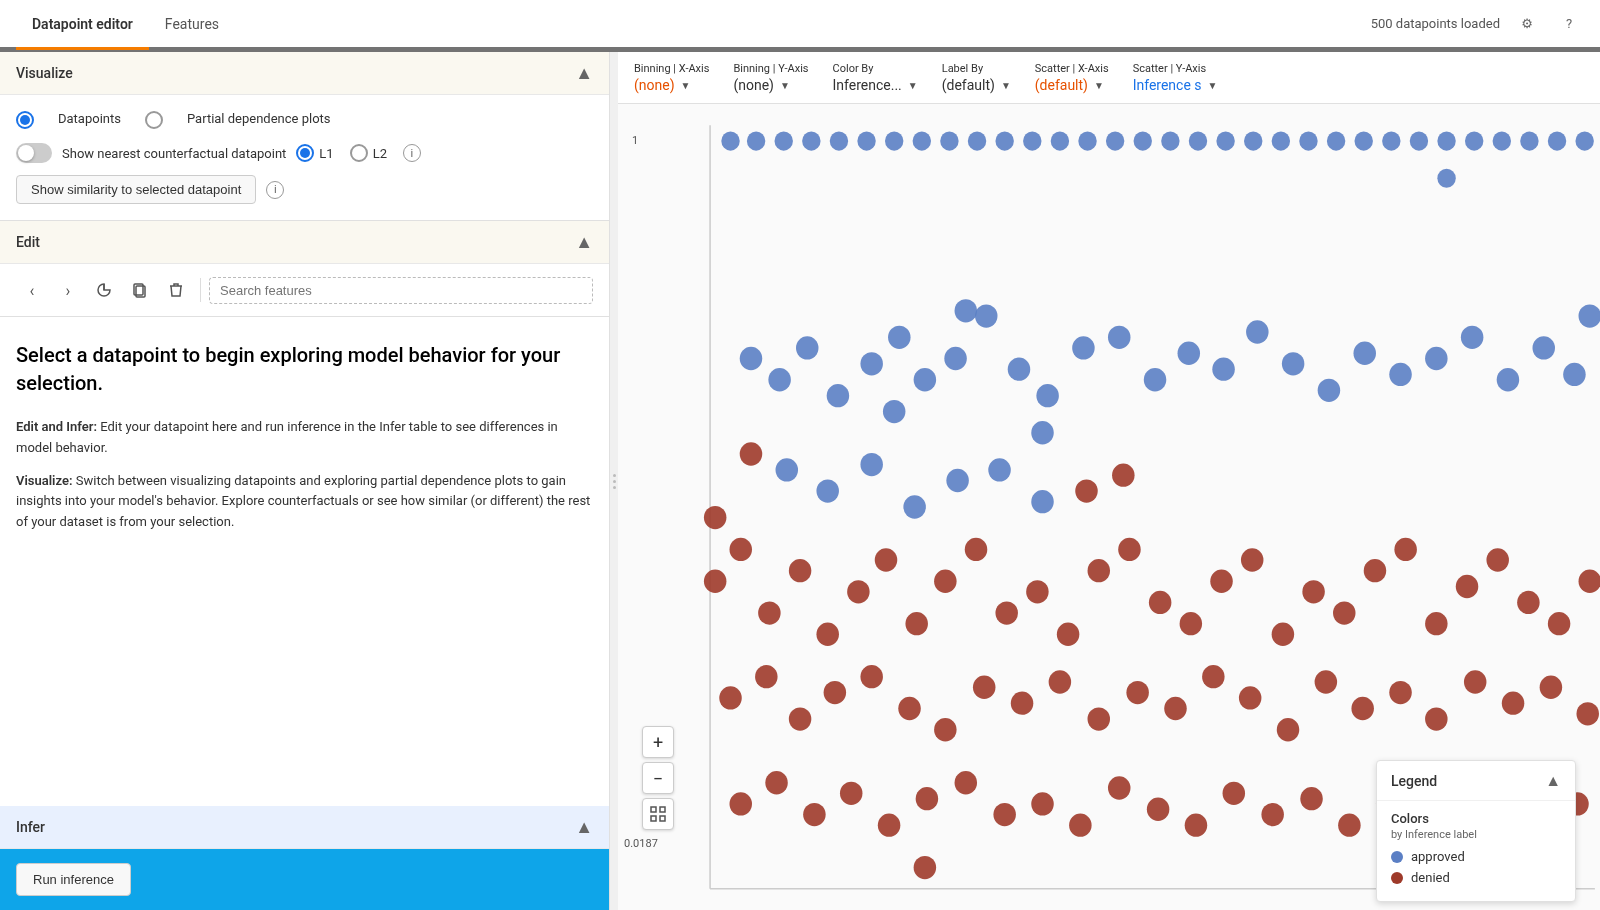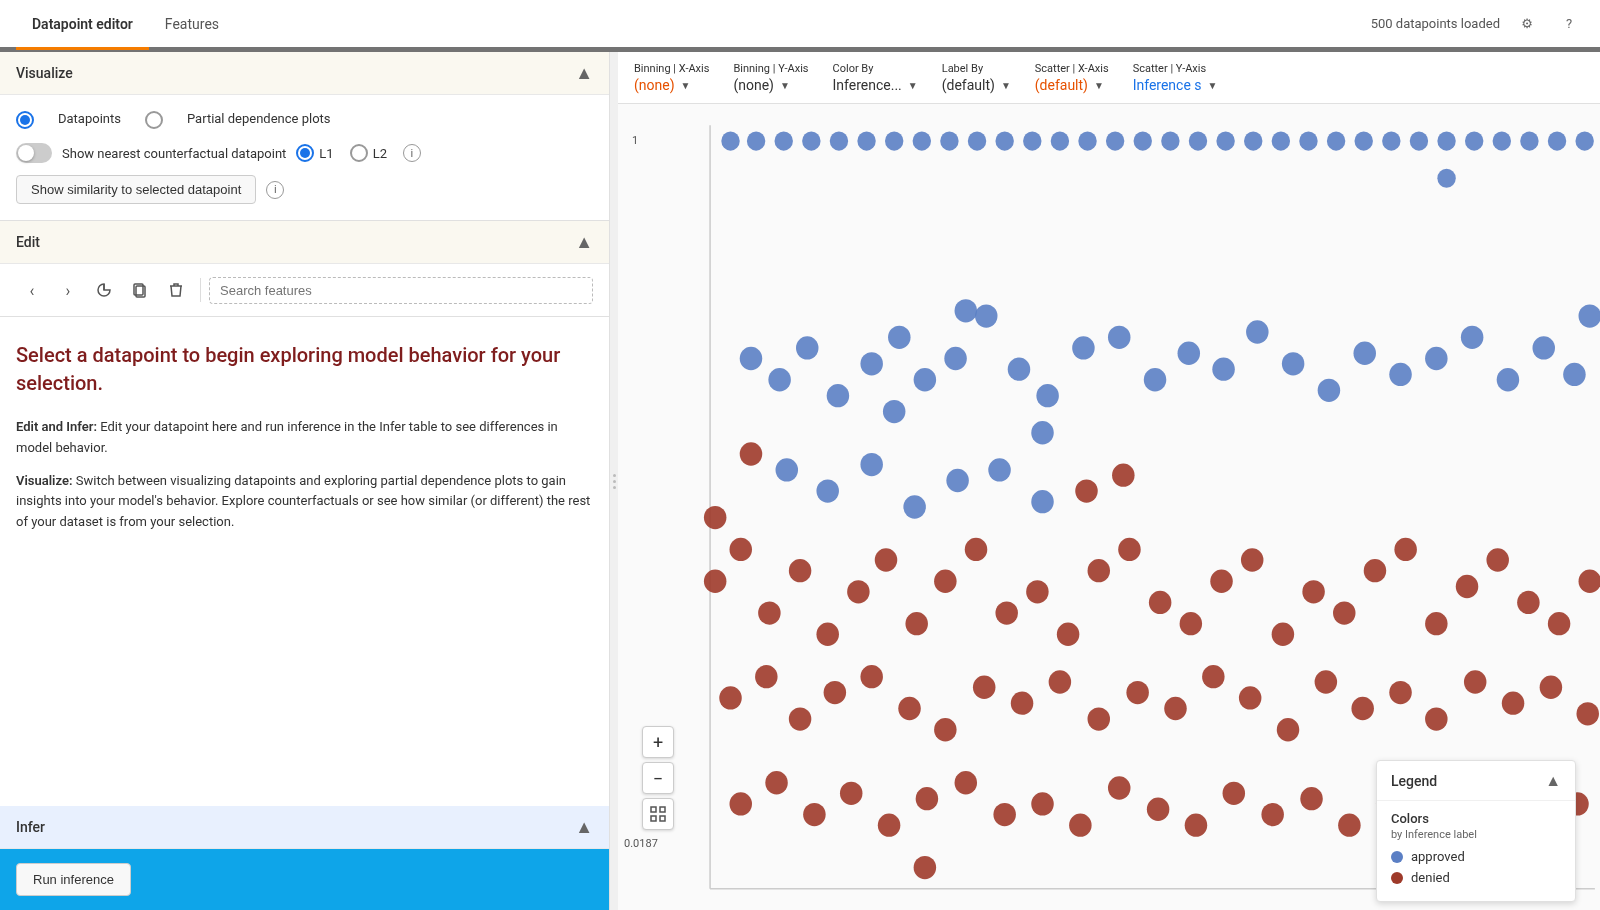--- a/index.html
+++ b/index.html
@@ -48,21 +48,21 @@
     
     .edit-section { border-bottom: 1px solid #e0e0e0; }
     .edit-content { padding: 10px 16px; }
     .edit-toolbar { display: flex; align-items: center; gap: 4px; }
     .toolbar-btn { width: 32px; height: 32px; display: flex; align-items: center; justify-content: center; cursor: pointer; color: #555; border-radius: 4px; font-size: 16px; }
     .toolbar-divider { width: 1px; height: 24px; background: #ddd; margin: 0 4px; }
     .search-input { flex: 1; border: 1px dashed #bbb; border-radius: 4px; padding: 5px 10px; font-size: 13px; color: #999; background: transparent; outline: none; }
 
     
     .selection-message { padding: 24px 16px; flex: 1; }
-    .selection-title { font-size: 20px; font-weight: 500; color: #7f1d1d; margin-bottom: 20px; line-height: 1.4; }
+    .selection-title { font-size: 20px; font-weight: 500; color: #000000; margin-bottom: 20px; line-height: 1.4; }
     .selection-desc { margin-bottom: 12px; font-size: 13px; line-height: 1.6; color: #333; }
     .selection-desc strong { font-weight: 600; }
 
     
     .infer-section { margin-top: auto; }
     .infer-content { padding: 14px 16px; background: #0ea5e9; }
     .run-inference-btn { border: 1px solid #ccc; background: #f8f8f8; padding: 8px 16px; border-radius: 4px; cursor: pointer; font-size: 13px; color: #333; }
 
     
     .right-panel { flex: 1; display: flex; flex-direction: column; overflow: hidden; position: relative; }

